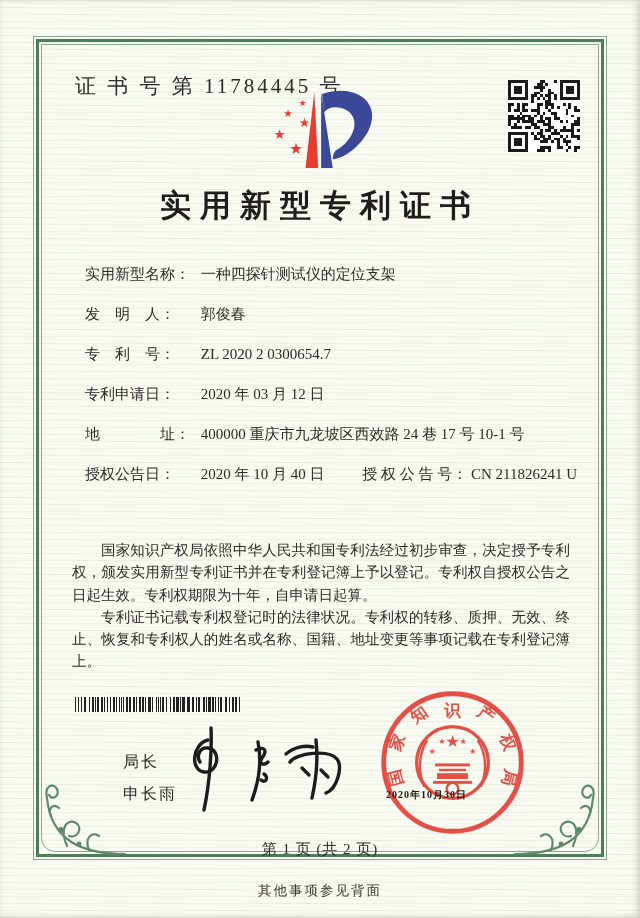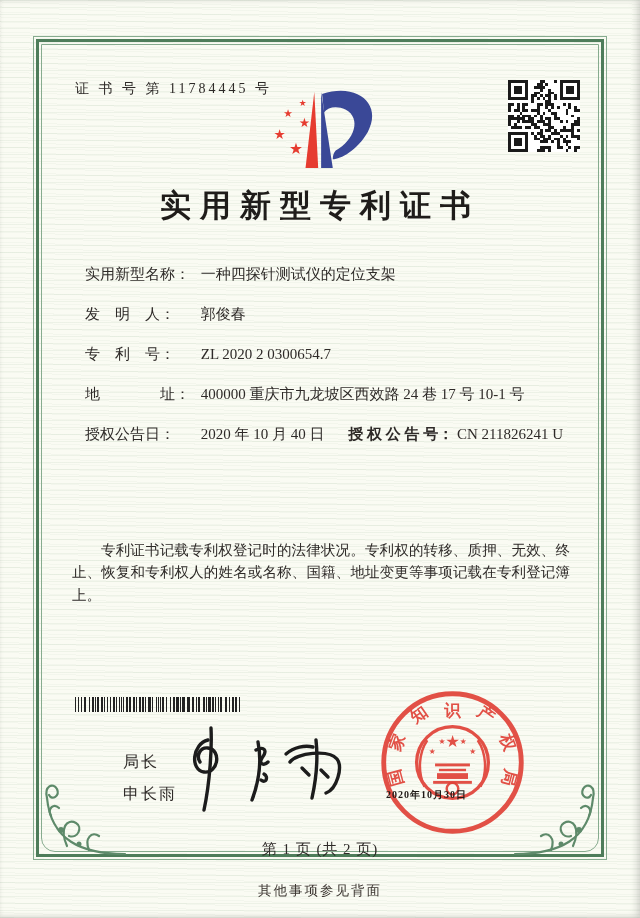--- a/index.html
+++ b/index.html
@@ -11,30 +11,30 @@
       repeating-linear-gradient(2deg, rgba(120,160,120,0.055) 0 1px, transparent 1px 5px);
     box-shadow: inset -4px 0 6px rgba(90,90,90,.18), inset 0 -2px 4px rgba(90,90,90,.10);
     font-family:"Liberation Serif","DejaVu Serif",serif;
     color:#2e2a28;
   }
   
   .frame-outer{position:absolute;left:33px;top:36px;right:33px;bottom:58px;border:1px solid #86ab8e;}
   .frame-mid{position:absolute;inset:2px;border:3px solid #4e7d5a;}
   .frame-inner{position:absolute;inset:2px;border:1px solid #86ab8e;border-bottom-left-radius:14px;border-bottom-right-radius:14px;}
 
-  .cert-no{position:absolute;left:75px;top:80px;font-size:14px;letter-spacing:3px;}
+  .cert-no{position:absolute;left:75px;top:72px;font-size:21px;letter-spacing:3px;}
   .logo{position:absolute;left:252px;top:80px;width:146px;height:98px;}
   .qr{position:absolute;left:508px;top:80px;width:72px;height:72px;}
   .title{position:absolute;left:0;top:185px;width:100%;text-align:center;
          font-size:31px;font-weight:bold;letter-spacing:9px;color:#1f1c1a;}
 
   .fields{position:absolute;left:73px;top:262px;width:500px;font-size:15px;}
   .frow{margin-bottom:15px;line-height:25px;white-space:nowrap;}
   .flabel{display:inline-block;width:112px;white-space:pre;margin-left:12px;}
-  .flabel2{display:inline-block;margin-left:20px;white-space:pre;font-weight:bold;}
+  .flabel2{display:inline-block;margin-left:34px;white-space:pre;}
 
   .paras{position:absolute;left:72px;top:539px;width:498px;font-size:14.5px;line-height:22.3px;text-align:justify;}
   .paras p{margin:0;text-indent:2em;}
 
   .barcode{position:absolute;left:75px;top:697px;width:165px;height:15px;}
 
   .official{position:absolute;left:85px;top:746px;font-size:16px;letter-spacing:2px;
             font-family:"Liberation Sans","DejaVu Sans",sans-serif;line-height:32px;margin-left:38px;}
   .signature{position:absolute;left:178px;top:720px;width:175px;height:98px;}
 
@@ -284,32 +284,37 @@
     </div>
     <div class="frow">
       <span class="flabel">发　明　人：</span>
       <span class="fvalue">郭俊春</span>
     </div>
     <div class="frow">
       <span class="flabel">专　利　号：</span>
       <span class="fvalue">ZL 2020 2 0300654.7</span>
     </div>
     <div class="frow">
+      <span class="flabel">专利申请日：</span>
+      <span class="fvalue">2020 年 03 月 12 日</span>
+    </div>
+    <div class="frow">
       <span class="flabel">地　　　　址：</span>
       <span class="fvalue">400000 重庆市九龙坡区西效路 24 巷 17 号 10-1 号</span>
     </div>
     <div class="frow">
       <span class="flabel">授权公告日：</span>
       <span class="fvalue">2020 年 10 月 40 日</span>
       <span class="flabel2">授 权 公 告 号：</span>
       <span class="fvalue">CN 211826241 U</span>
     </div>
   </div>
 
   <div class="paras">
+    <p>国家知识产权局依照中华人民共和国专利法经过初步审查，决定授予专利权，颁发实用新型专利证书并在专利登记簿上予以登记。专利权自授权公告之日起生效。专利权期限为十年，自申请日起算。</p>
     <p>专利证书记载专利权登记时的法律状况。专利权的转移、质押、无效、终止、恢复和专利权人的姓名或名称、国籍、地址变更等事项记载在专利登记簿上。</p>
   </div>
 
   <svg class="barcode" id="barcodesvg" viewBox="0 0 165 15" preserveAspectRatio="none" shape-rendering="crispEdges">
       <rect x="0" y="0" width="1" height="15" fill="#222"></rect>
       <rect x="3" y="0" width="1" height="15" fill="#222"></rect>
       <rect x="6" y="0" width="1" height="15" fill="#222"></rect>
       <rect x="9" y="0" width="2" height="15" fill="#222"></rect>
       <rect x="14" y="0" width="1" height="15" fill="#222"></rect>
       <rect x="17" y="0" width="2" height="15" fill="#222"></rect>

